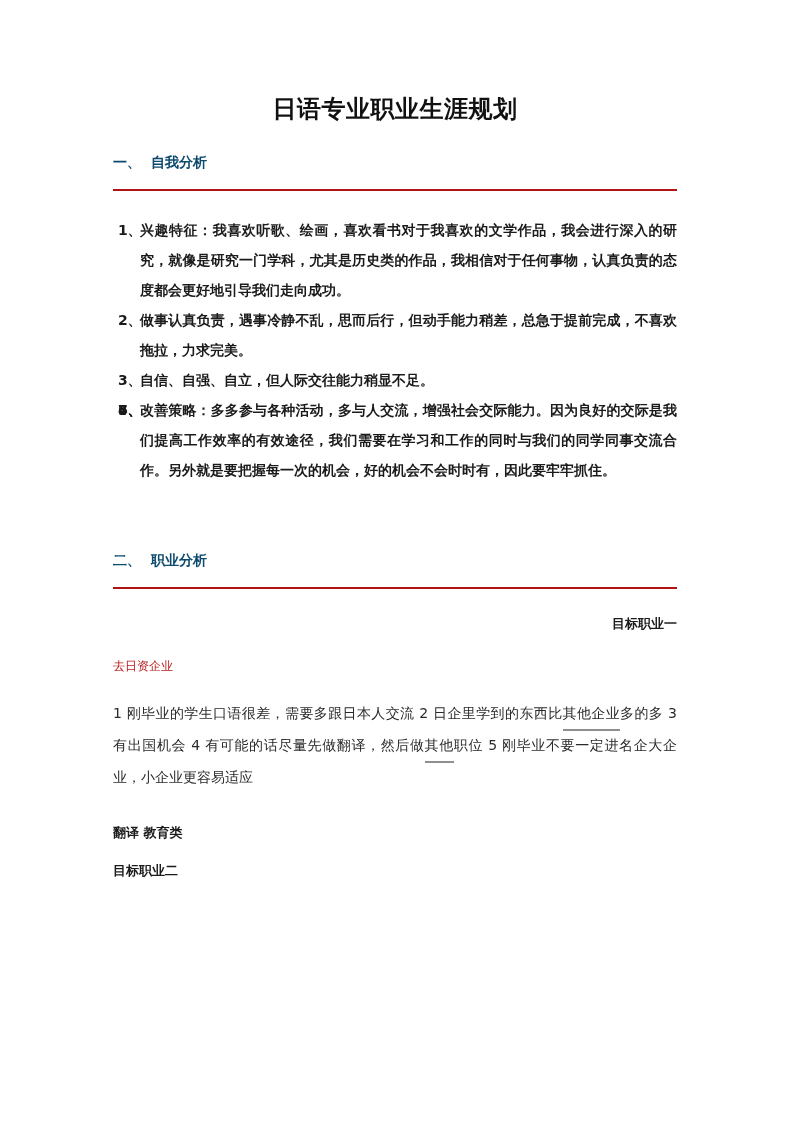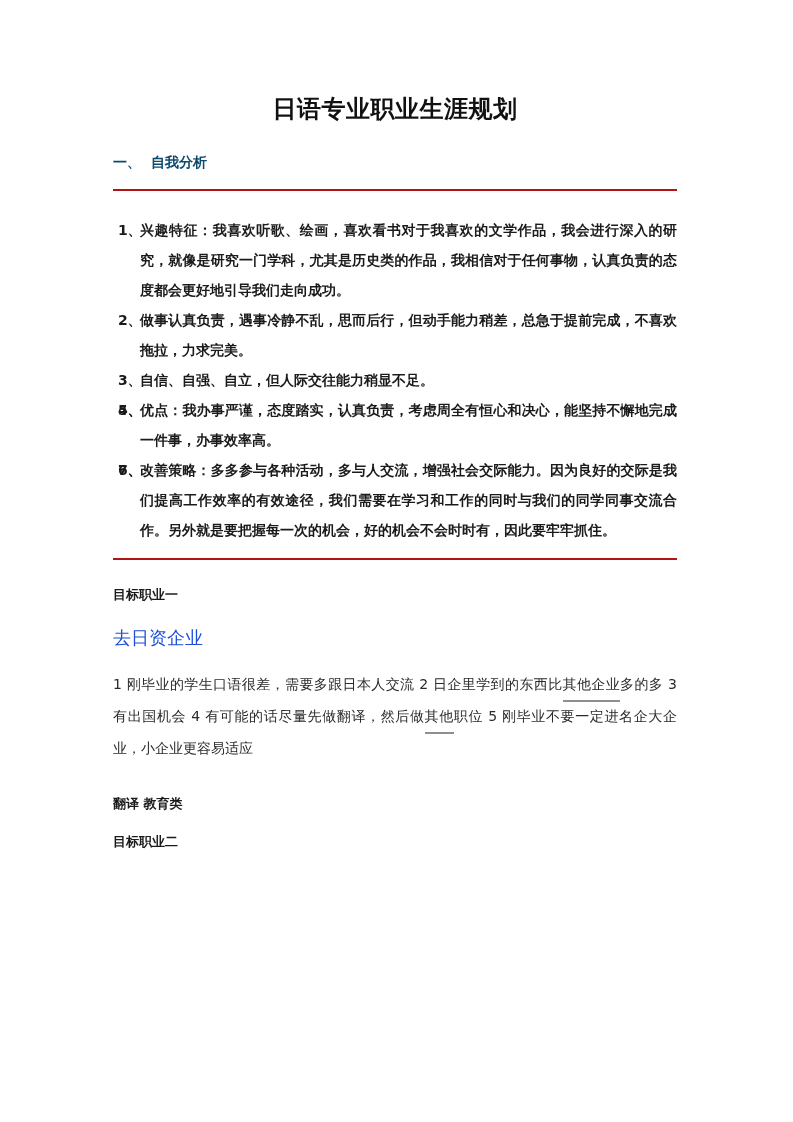--- a/index.html
+++ b/index.html
@@ -59,27 +59,27 @@
     top: 0;
     font-weight: 700;
   }
   .job-heading {
     margin: 0;
     font-size: 13px;
     line-height: 17px;
     font-weight: bold;
     color: #1b1b1b;
   }
-  .jh1 { margin-top: 26px; }
+  .jh1 { margin-top: 26px; text-align: right; }
   .job-name {
     margin: 25px 0 0 0;
-    font-size: 18px;
+    font-size: 12px;
     line-height: 19px;
     font-weight: 400;
-    color: #1d4ed8;
+    color: #b91c1c;
   }
   .job-notes {
     margin: 21px 0 0 0;
     font-size: 14px;
     line-height: 32px;
     font-weight: 400;
     text-align: justify;
     color: #2a2a2a;
   }
   .gram-underline {
@@ -112,31 +112,33 @@
     </li>
     <li>
       <span class="num">3、</span>
       <span>自信、自强、自立，但人际交往能力稍显不足。</span>
     </li>
     <li>
       <span class="num">4、</span>
     </li>
     <li>
       <span class="num">5、</span>
-      <span>优点：我办事严谨，态度踏实，认真负责，考虑周全有恒心和决心，能坚持不懈地完成一件事，办事效率高。</span>
     </li>
     <li>
       <span class="num">6、</span>
     </li>
     <li>
       <span class="num">7、</span>
       <span>改善策略：多多参与各种活动，多与人交流，增强社会交际能力。因为良好的交际是我们提高工作效率的有效途径，我们需要在学习和工作的同时与我们的同学同事交流合作。另外就是要把握每一次的机会，好的机会不会时时有，因此要牢牢抓住。</span>
     </li>
   </ol>
 
+  <div class="section-heading second">
+    <span class="sh-prefix">二、</span><span class="sh-title">职业分析</span>
+  </div>
   <div class="red-rule"></div>
 
   <p class="job-heading jh1">目标职业一</p>
 
   <p class="job-name">去日资企业</p>
 
   <p class="job-notes"><span>1 刚毕业的学生口语很差，需要多跟日本人交流 2 日企里学到的东西比</span><span class="gram-underline">其他企业</span><span>多的多 3 有出国机会 4 有可能的话尽量先做翻译，然后做</span><span class="gram-underline">其他</span><span>职位 5 刚毕业不要一定进名企大企业，小企业更容易适应</span></p>
 
   <p class="job-heading jh3">翻译 教育类</p>
 

